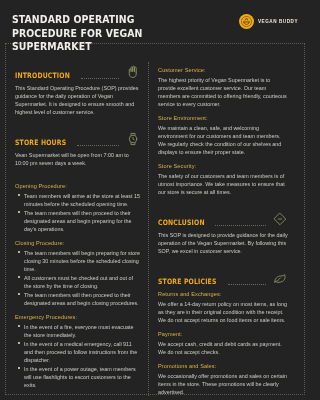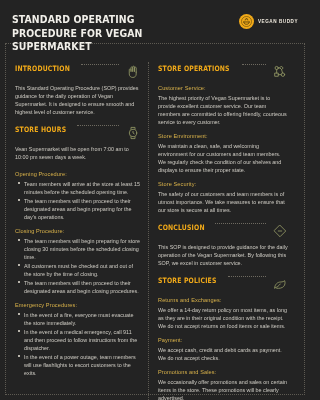--- a/index.html
+++ b/index.html
@@ -30,23 +30,23 @@
     color:#efe9dd;text-transform:uppercase;white-space:nowrap;
   }
 
   
   .cols{display:flex;gap:0;padding:0 10px;margin-top:8px;}
   .col{width:139px;box-sizing:border-box;}
   .col-left{padding-right:7px;border-right:1px dotted #5d5a52;}
   .col-right{padding-left:9px;}
 
   
-  .sec{position:relative;margin-top:9px;}
+  .sec{position:relative;margin-top:15px;}
   .sec:first-child{margin-top:2px;}
-  .sec-head{display:flex;align-items:flex-start;gap:4px;height:16px;}
+  .sec-head{display:flex;align-items:flex-end;gap:4px;height:16px;}
   .sec-title{
     font-family:"DejaVu Sans Condensed","Liberation Sans",sans-serif;
     font-weight:bold;font-size:7.4px;letter-spacing:.2px;
     color:#f0a919;text-transform:uppercase;white-space:nowrap;
     transform:scaleX(.92);transform-origin:left center;
   }
   .dots{flex:1;height:1px;border-top:1px dotted #6e6a60;margin:0 2px;}
   .sec-icon{width:16px;height:16px;flex:none;opacity:.92;}
   .sec-icon svg{display:block;width:16px;height:16px;}
 
@@ -159,33 +159,20 @@
 
           </div>
         </div>
 
       </div>
     </div>
 
     <div class="col col-right">
 
       <div class="sec">
-        <div class="sec-head">
-          <span class="sec-title">STORE OPERATIONS</span>
-          <span class="dots"></span>
-          <span class="sec-icon">
-            <svg viewBox="0 0 24 24" fill="none" stroke="#9aa06a" stroke-width="1.3" stroke-linecap="round" stroke-linejoin="round">
-              <circle cx="7" cy="6" r="2.4"></circle>
-              <path d="M14.4 3.6l2.4 2.4-2.4 2.4L12 6z"></path>
-              <rect x="4.6" y="13.6" width="4.8" height="4.8"></rect>
-              <circle cx="16.4" cy="16" r="2.6"></circle>
-              <path d="M9.4 6h2.6M7 8.4v5.2M9.4 16h4.4M14.4 8.4l1.4 5"></path>
-            </svg>
-          </span>
-        </div>
         <div class="body">
           <div class="sub first">Customer Service:</div>
           <p>The highest priority of Vegan Supermarket is to provide excellent customer service. Our team members are committed to offering friendly, courteous service to every customer.</p>
           <div class="sub">Store Environment:</div>
           <p>We maintain a clean, safe, and welcoming environment for our customers and team members. We regularly check the condition of our shelves and displays to ensure their proper state.</p>
           <div class="sub">Store Security:</div>
           <p>The safety of our customers and team members is of utmost importance. We take measures to ensure that our store is secure at all times.</p>
         </div>
       </div>
 

